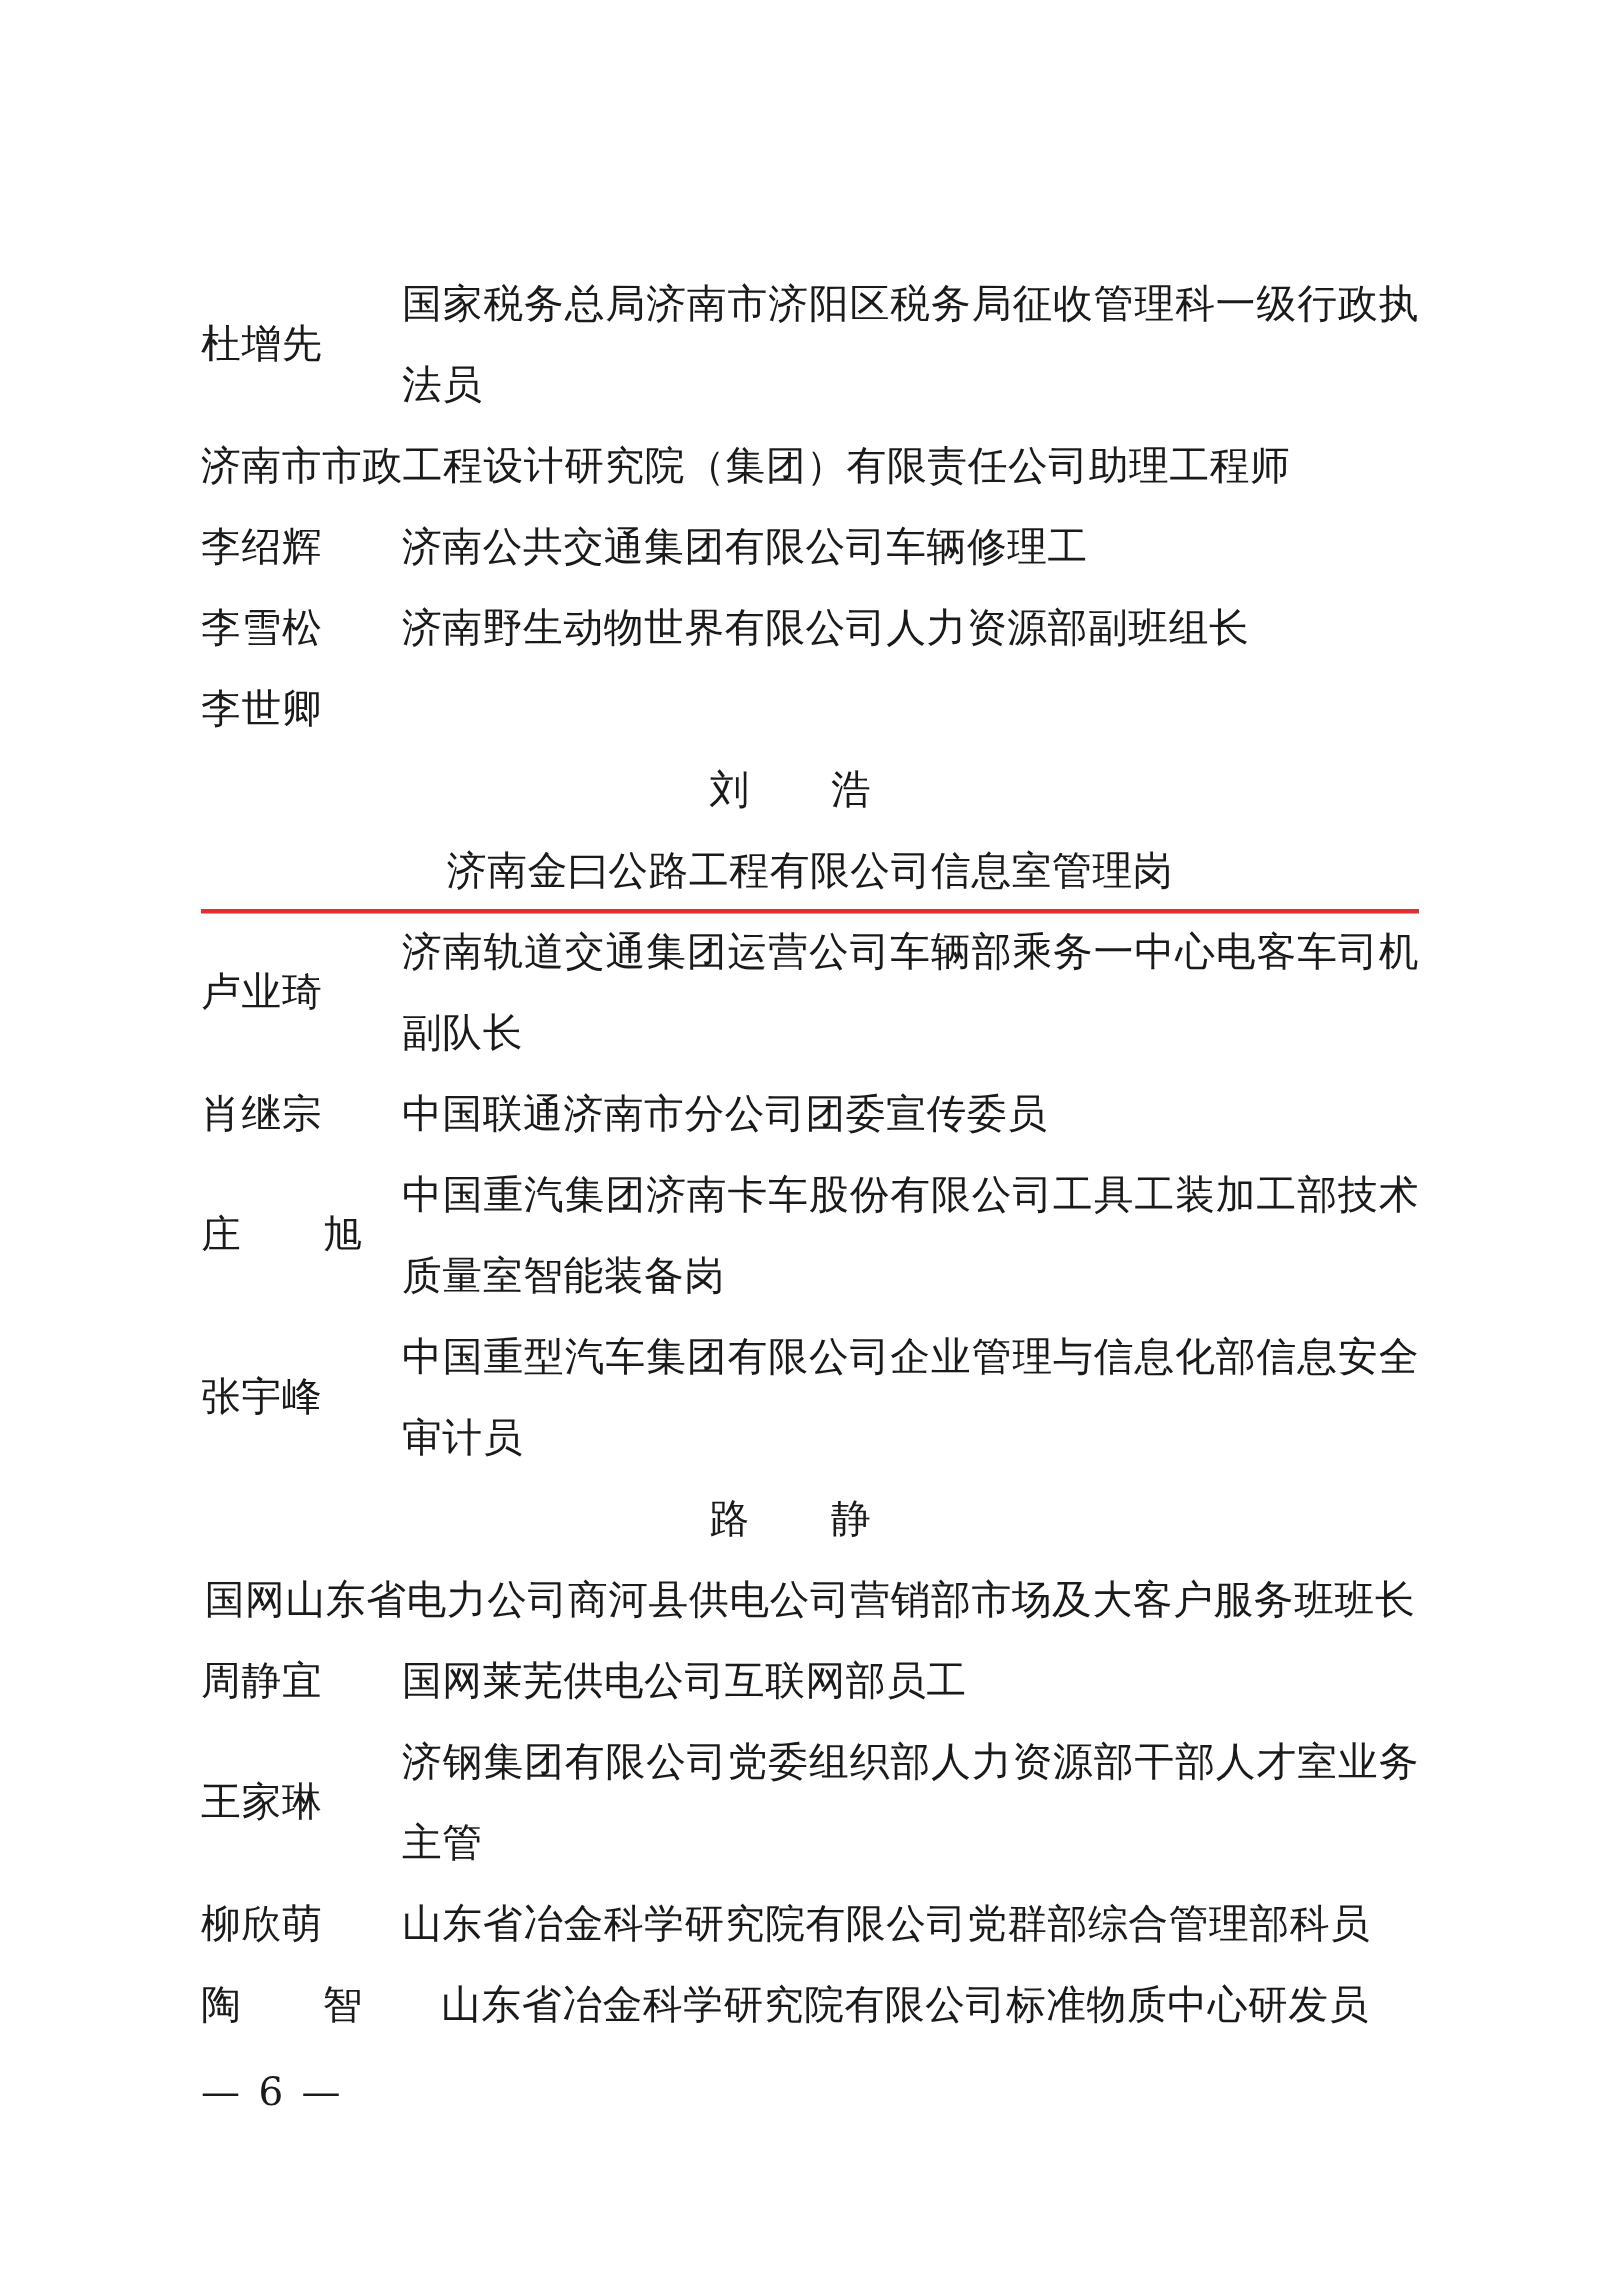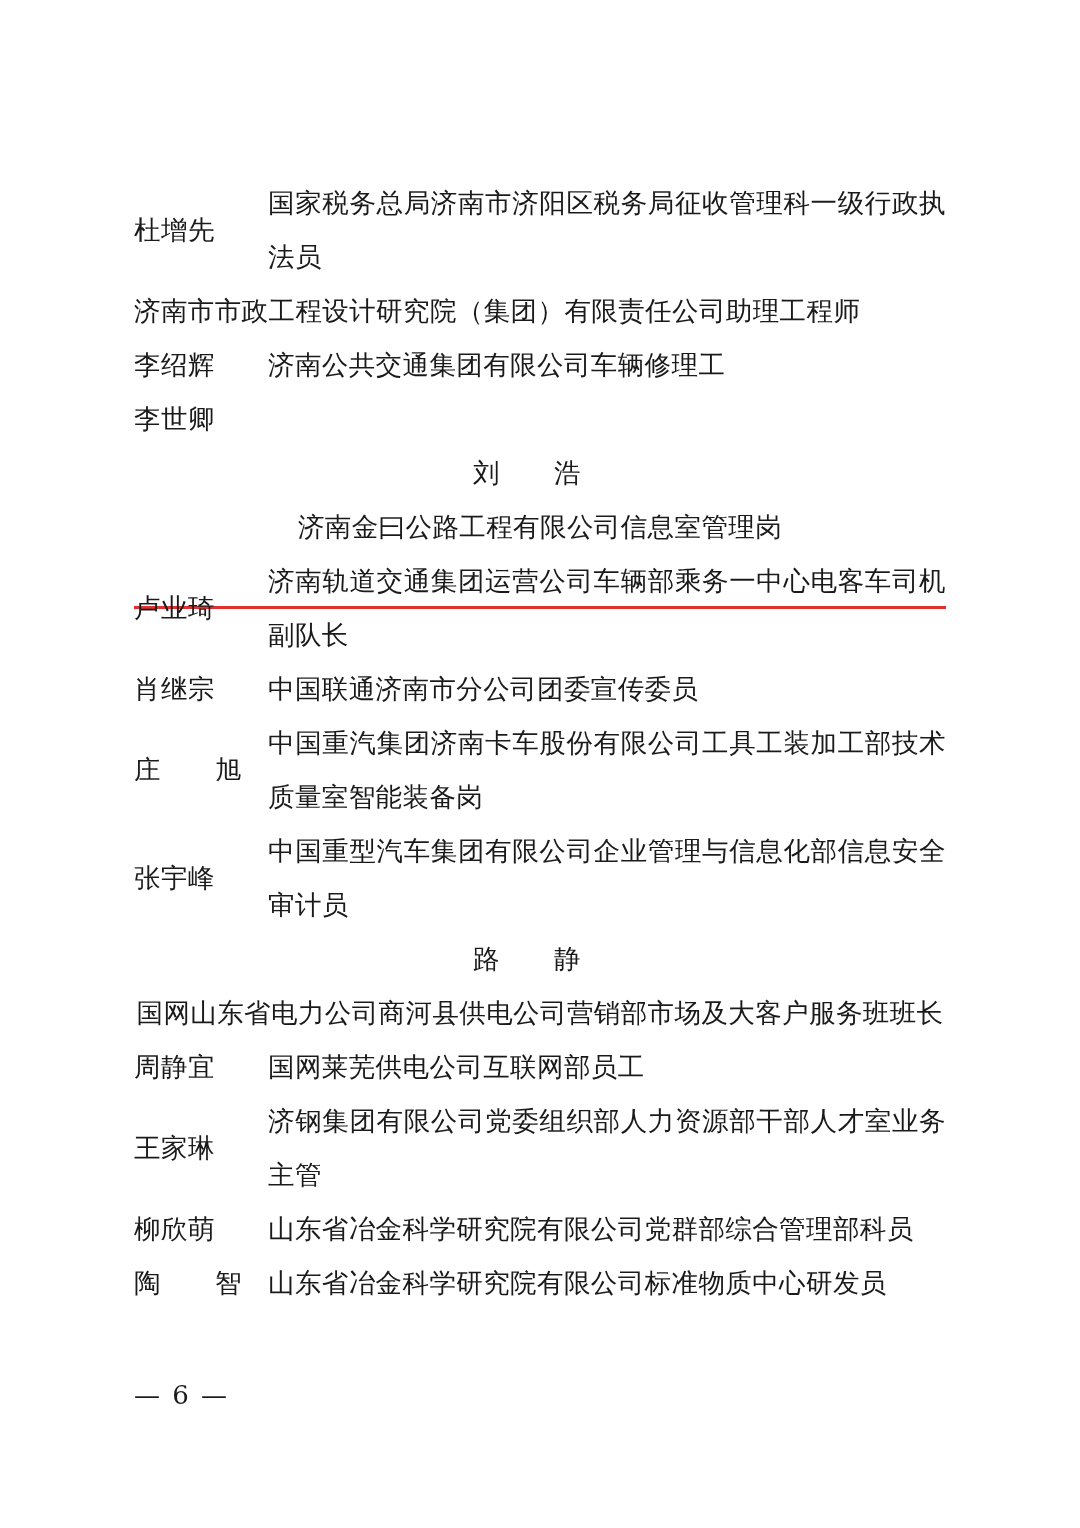--- a/index.html
+++ b/index.html
@@ -77,20 +77,24 @@
         <div class="entry-desc">国家税务总局济南市济阳区税务局征收管理科一级行政执法员</div>
       </div>
       <div class="entry" style="position: relative;">
         <div class="entry-desc">济南市市政工程设计研究院（集团）有限责任公司助理工程师</div>
       </div>
       <div class="entry" style="position: relative;">
         <div class="entry-name">李绍辉</div>
         <div class="entry-desc">济南公共交通集团有限公司车辆修理工</div>
       </div>
       <div class="entry" style="position: relative;">
+        <div class="entry-name">李雪松</div>
+        <div class="entry-desc">济南野生动物世界有限公司人力资源部副班组长</div>
+      </div>
+      <div class="entry" style="position: relative;">
         <div class="entry-name">李世卿</div>
       </div>
       <div class="entry" style="position: relative; flex-direction: column;">
         <div class="entry-name">刘　　浩</div>
         <div class="entry-desc">济南金曰公路工程有限公司信息室管理岗</div>
       </div>
       <div class="redline" style="background: rgb(224, 48, 48); top: 430px;"></div>
       <div class="entry" style="position: relative;">
         <div class="entry-name">卢业琦</div>
         <div class="entry-desc">济南轨道交通集团运营公司车辆部乘务一中心电客车司机副队长</div>
@@ -116,19 +120,19 @@
         <div class="entry-desc">国网莱芜供电公司互联网部员工</div>
       </div>
       <div class="entry" style="position: relative;">
         <div class="entry-name">王家琳</div>
         <div class="entry-desc">济钢集团有限公司党委组织部人力资源部干部人才室业务主管</div>
       </div>
       <div class="entry" style="position: relative;">
         <div class="entry-name">柳欣萌</div>
         <div class="entry-desc">山东省冶金科学研究院有限公司党群部综合管理部科员</div>
       </div>
-      <div class="entry" style="position: relative;">
+      <div class="entry" style="position: relative; gap: 26px;">
         <div class="entry-name">陶　　智</div>
         <div class="entry-desc">山东省冶金科学研究院有限公司标准物质中心研发员</div>
       </div>
     </div>
   <div class="footer">— 6 —</div>
 </div>
 
 </body></html>

